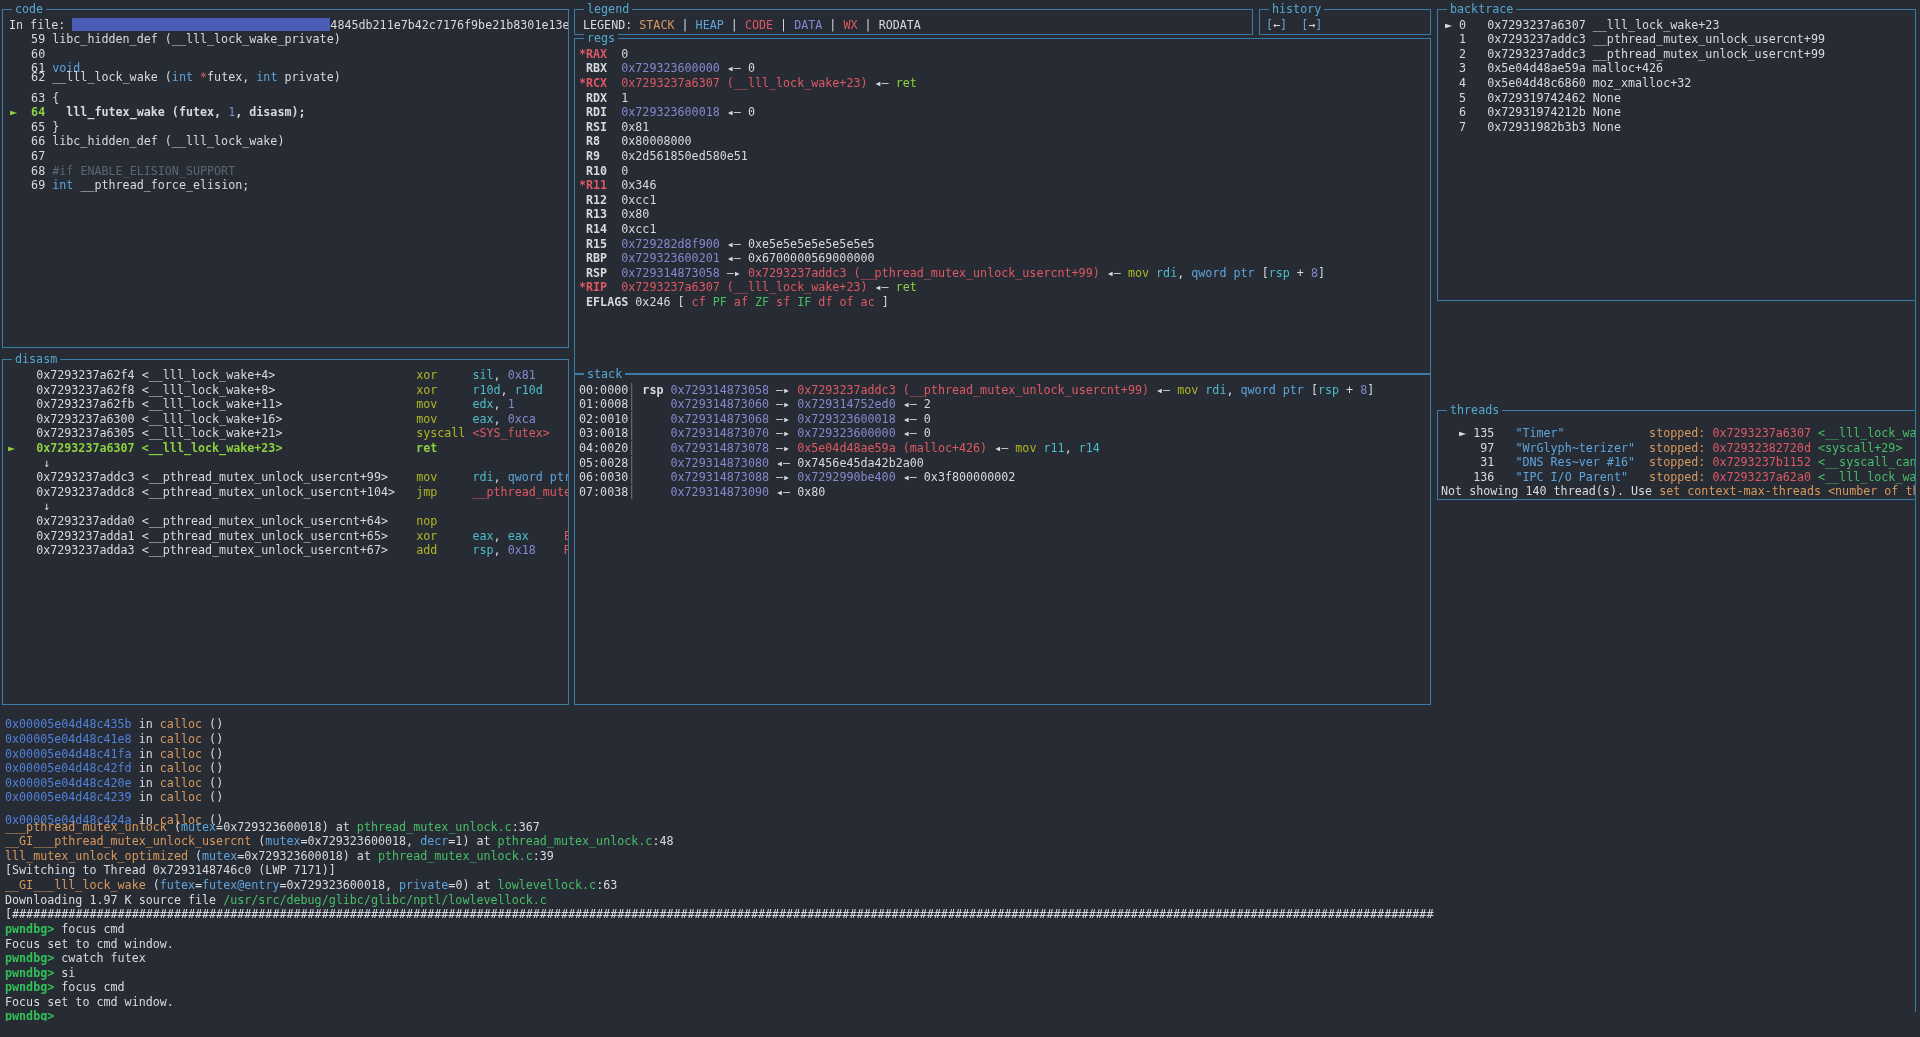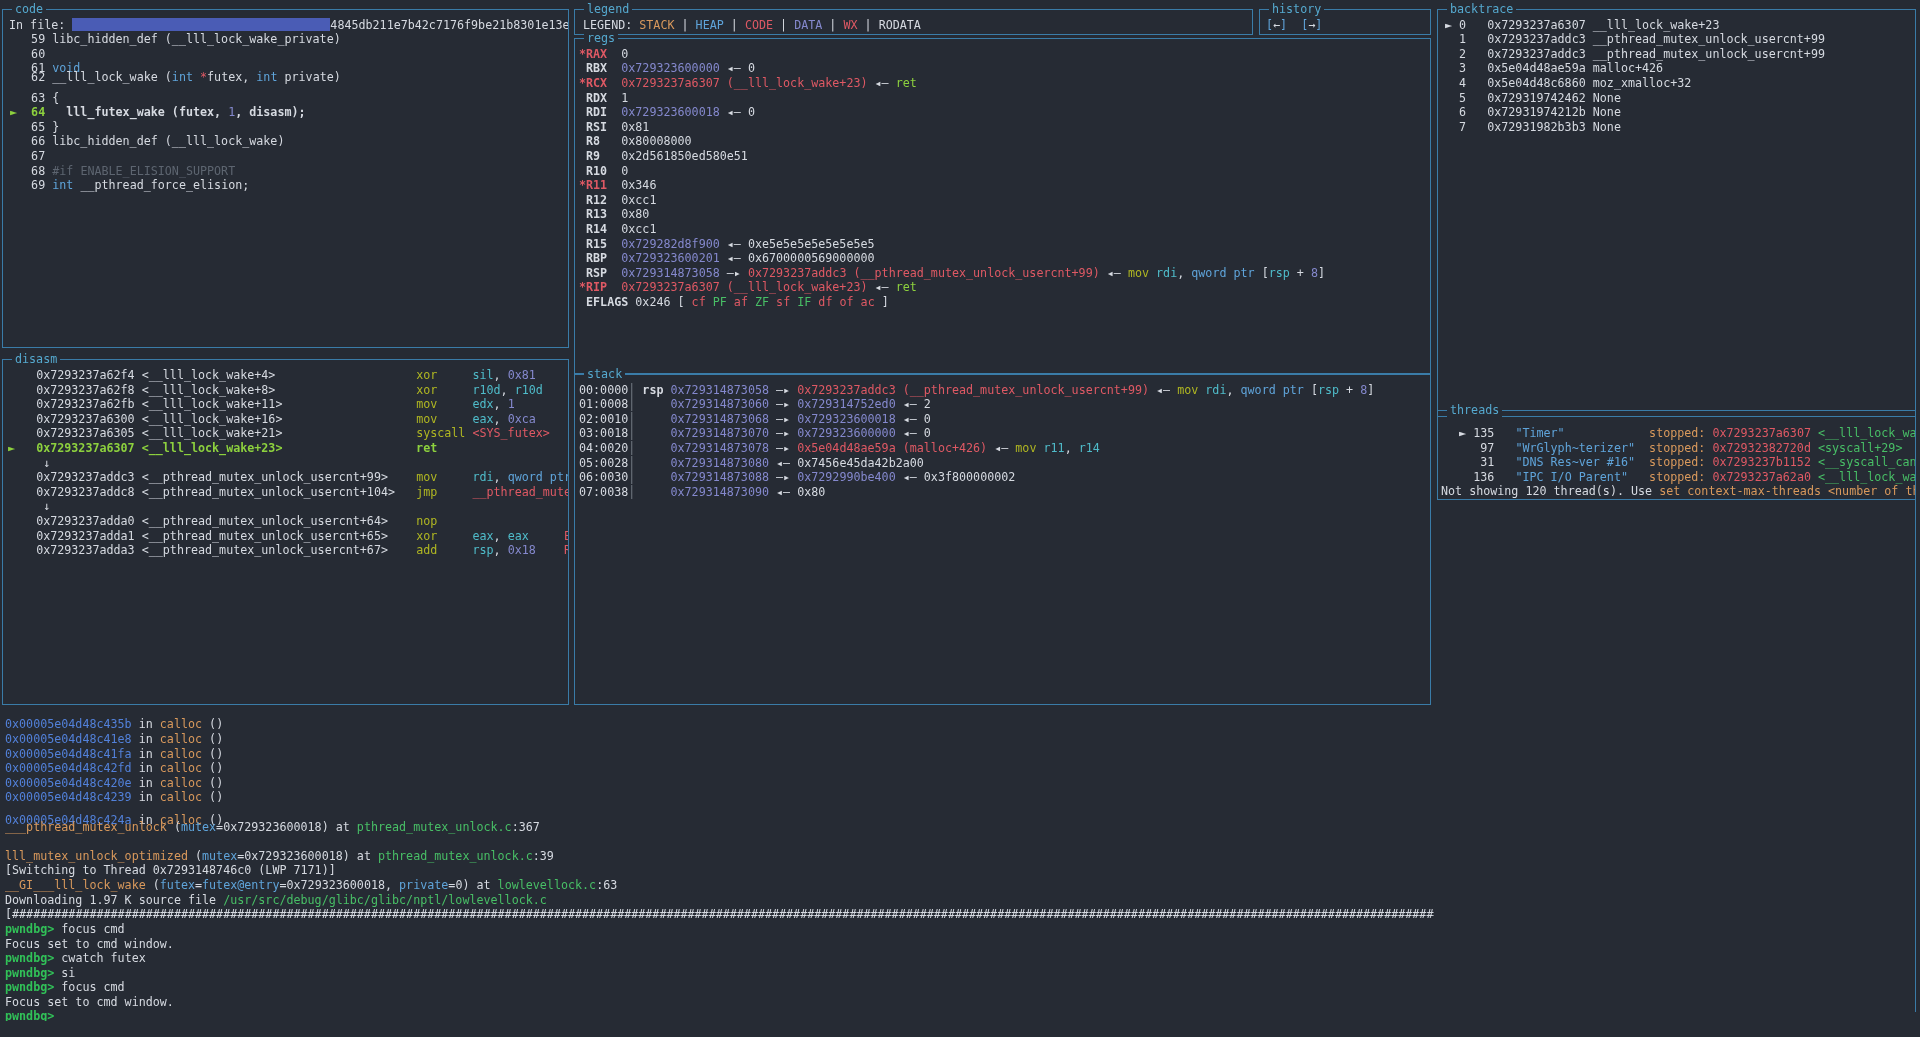--- a/index.html
+++ b/index.html
@@ -26,21 +26,21 @@
   .c-r{color:var(--r);} .c-rb{color:var(--r);font-weight:bold;}
   .c-org{color:var(--org);} .c-blu{color:var(--blu);} .c-cyn{color:var(--cyn);}
   .c-pur{color:var(--pur);} .c-yel{color:var(--yel);} .c-cb{color:var(--cb);}
   .redact{display:inline-block;height:13px;background:var(--redact);vertical-align:-2px;}
   #p-code{left:2px;top:9px;width:567px;height:339px;}
   #p-disasm{left:2px;top:359px;width:567px;height:346px;}
   #p-legend{left:574px;top:9px;width:679px;height:26px;}
   #p-history{left:1259px;top:9px;width:172px;height:26px;}
   #p-regs{left:574px;top:38px;width:857px;height:336px;}
   #p-stack{left:574px;top:374px;width:857px;height:331px;}
-  #p-backtrace{left:1437px;top:9px;width:479px;height:408px;}
+  #p-backtrace{left:1437px;top:9px;width:479px;height:292px;}
   #p-threads{left:1437px;top:410px;width:479px;height:90px;}
   #p-expressions{left:1437px;top:612px;width:479px;height:400px;}
   #rcol-border{position:absolute;left:1915px;top:9px;width:1px;height:1003px;background:var(--border);}
   #console{position:absolute;left:0;top:705px;width:1434px;height:316px;overflow:hidden;}
   #statusbar{position:absolute;left:0;top:1022px;width:1920px;height:13px;background:var(--statusbg);
     color:var(--statusfg);display:flex;justify-content:space-between;align-items:center;
     padding:0 6px 0 5px;line-height:13px;white-space:pre;}
 </style>
 </head>
 <body>
@@ -150,36 +150,37 @@
       </div>
   </div>
 
   <div class="panel" id="p-threads">
     <span class="ptitle">threads</span>
     <div class="plines">
         <div class="tl" style="left: 7px; top: 15px;"><span class="c-w">  ► 135   </span><span class="c-blu">"Timer"</span><span class="c-w">            </span><span class="c-org">stopped:</span><span class="c-w"> </span><span class="c-r">0x7293237a6307</span><span class="c-w"> </span><span class="c-g2">&lt;__lll_lock_wake+23&gt;</span></div>
         <div class="tl" style="left: 7px; top: 29.6px;"><span class="c-w">     97   </span><span class="c-blu">"WrGlyph~terizer"</span><span class="c-w">  </span><span class="c-org">stopped:</span><span class="c-w"> </span><span class="c-r">0x72932382720d</span><span class="c-w"> </span><span class="c-g2">&lt;syscall+29&gt;</span></div>
         <div class="tl" style="left: 7px; top: 44.2px;"><span class="c-w">     31   </span><span class="c-blu">"DNS Res~ver #16"</span><span class="c-w">  </span><span class="c-org">stopped:</span><span class="c-w"> </span><span class="c-r">0x7293237b1152</span><span class="c-w"> </span><span class="c-g2">&lt;__syscall_cancel</span></div>
         <div class="tl" style="left: 7px; top: 58.8px;"><span class="c-w">    136   </span><span class="c-blu">"IPC I/O Parent"</span><span class="c-w">   </span><span class="c-org">stopped:</span><span class="c-w"> </span><span class="c-r">0x7293237a62a0</span><span class="c-w"> </span><span class="c-g2">&lt;__lll_lock_wait</span></div>
-        <div class="tl" style="left: 3px; top: 73.4px;"><span class="c-w">Not showing 120 thread(s). Use </span><span class="c-org">set context-max-threads &lt;number of threads&gt;</span></div>
+        <div class="tl" style="left: 3px; top: 73.4px;"><span class="c-w">Not showing 140 thread(s). Use </span><span class="c-org">set context-max-threads &lt;number of threads&gt;</span></div>
       </div>
   </div>
 
 
   <div id="rcol-border"></div>
 
   <div id="console">
       <div class="tl" style="left: 5px; top: 12.4px;"><span class="c-cb">0x00005e04d48c435b</span><span class="c-w"> in </span><span class="c-org">calloc</span><span class="c-w"> ()</span></div>
       <div class="tl" style="left: 5px; top: 27px;"><span class="c-cb">0x00005e04d48c41e8</span><span class="c-w"> in </span><span class="c-org">calloc</span><span class="c-w"> ()</span></div>
       <div class="tl" style="left: 5px; top: 41.6px;"><span class="c-cb">0x00005e04d48c41fa</span><span class="c-w"> in </span><span class="c-org">calloc</span><span class="c-w"> ()</span></div>
       <div class="tl" style="left: 5px; top: 56.2px; text-align: center;"><span class="c-cb">0x00005e04d48c42fd</span><span class="c-w"> in </span><span class="c-org">calloc</span><span class="c-w"> ()</span></div>
       <div class="tl" style="left: 5px; top: 70.8px;"><span class="c-cb">0x00005e04d48c420e</span><span class="c-w"> in </span><span class="c-org">calloc</span><span class="c-w"> ()</span></div>
       <div class="tl" style="left: 5px; top: 85.4px;"><span class="c-cb">0x00005e04d48c4239</span><span class="c-w"> in </span><span class="c-org">calloc</span><span class="c-w"> ()</span></div>
       <div class="tl" style="left: 5px; top: 88px; margin-top: 20px;"><span class="c-cb">0x00005e04d48c424a</span><span class="c-w"> in </span><span class="c-org">calloc</span><span class="c-w"> ()</span></div>
       <div class="tl" style="left: 5px; top: 114.6px;"><span class="c-org">___pthread_mutex_unlock</span><span class="c-w"> (</span><span class="c-blu">mutex</span><span class="c-w">=0x729323600018) at </span><span class="c-g2">pthread_mutex_unlock.c</span><span class="c-w">:367</span></div>
+      <div class="tl" style="left: 5px; top: 129.2px;"><span class="c-org">__GI___pthread_mutex_unlock_usercnt</span><span class="c-w"> (</span><span class="c-blu">mutex</span><span class="c-w">=0x729323600018, </span><span class="c-blu">decr</span><span class="c-w">=1) at </span><span class="c-g2">pthread_mutex_unlock.c</span><span class="c-w">:48</span></div>
       <div class="tl" style="left: 5px; top: 143.8px;"><span class="c-org">lll_mutex_unlock_optimized</span><span class="c-w"> (</span><span class="c-blu">mutex</span><span class="c-w">=0x729323600018) at </span><span class="c-g2">pthread_mutex_unlock.c</span><span class="c-w">:39</span></div>
       <div class="tl" style="left: 5px; top: 158.4px;"><span class="c-w">[Switching to Thread 0x7293148746c0 (LWP 7171)]</span></div>
       <div class="tl" style="left: 5px; top: 173px;"><span class="c-org">__GI___lll_lock_wake</span><span class="c-w"> (</span><span class="c-blu">futex</span><span class="c-w">=</span><span class="c-blu">futex@entry</span><span class="c-w">=0x729323600018, </span><span class="c-blu">private</span><span class="c-w">=0) at </span><span class="c-g2">lowlevellock.c</span><span class="c-w">:63</span></div>
       <div class="tl" style="left: 5px; top: 187.6px;"><span class="c-w">Downloading 1.97 K source file </span><span class="c-g2">/usr/src/debug/glibc/glibc/nptl/lowlevellock.c</span></div>
       <div class="tl" style="left: 5px; top: 202.2px;"><span class="c-w">[</span><span class="c-w">#############################################################################################################################################################################################################</span></div>
       <div class="tl" style="left: 5px; top: 217px;"><span class="c-gp">pwndbg&gt;</span><span class="c-w"> focus cmd</span></div>
       <div class="tl" style="left: 5px; top: 231.6px;"><span class="c-w">Focus set to cmd window.</span></div>
       <div class="tl" style="left: 5px; top: 246.2px;"><span class="c-gp">pwndbg&gt;</span><span class="c-w"> cwatch futex</span></div>
       <div class="tl" style="left: 5px; top: 260.8px;"><span class="c-gp">pwndbg&gt;</span><span class="c-w"> si</span></div>
       <div class="tl" style="left: 5px; top: 275.4px;"><span class="c-gp">pwndbg&gt;</span><span class="c-w"> focus cmd</span></div>

